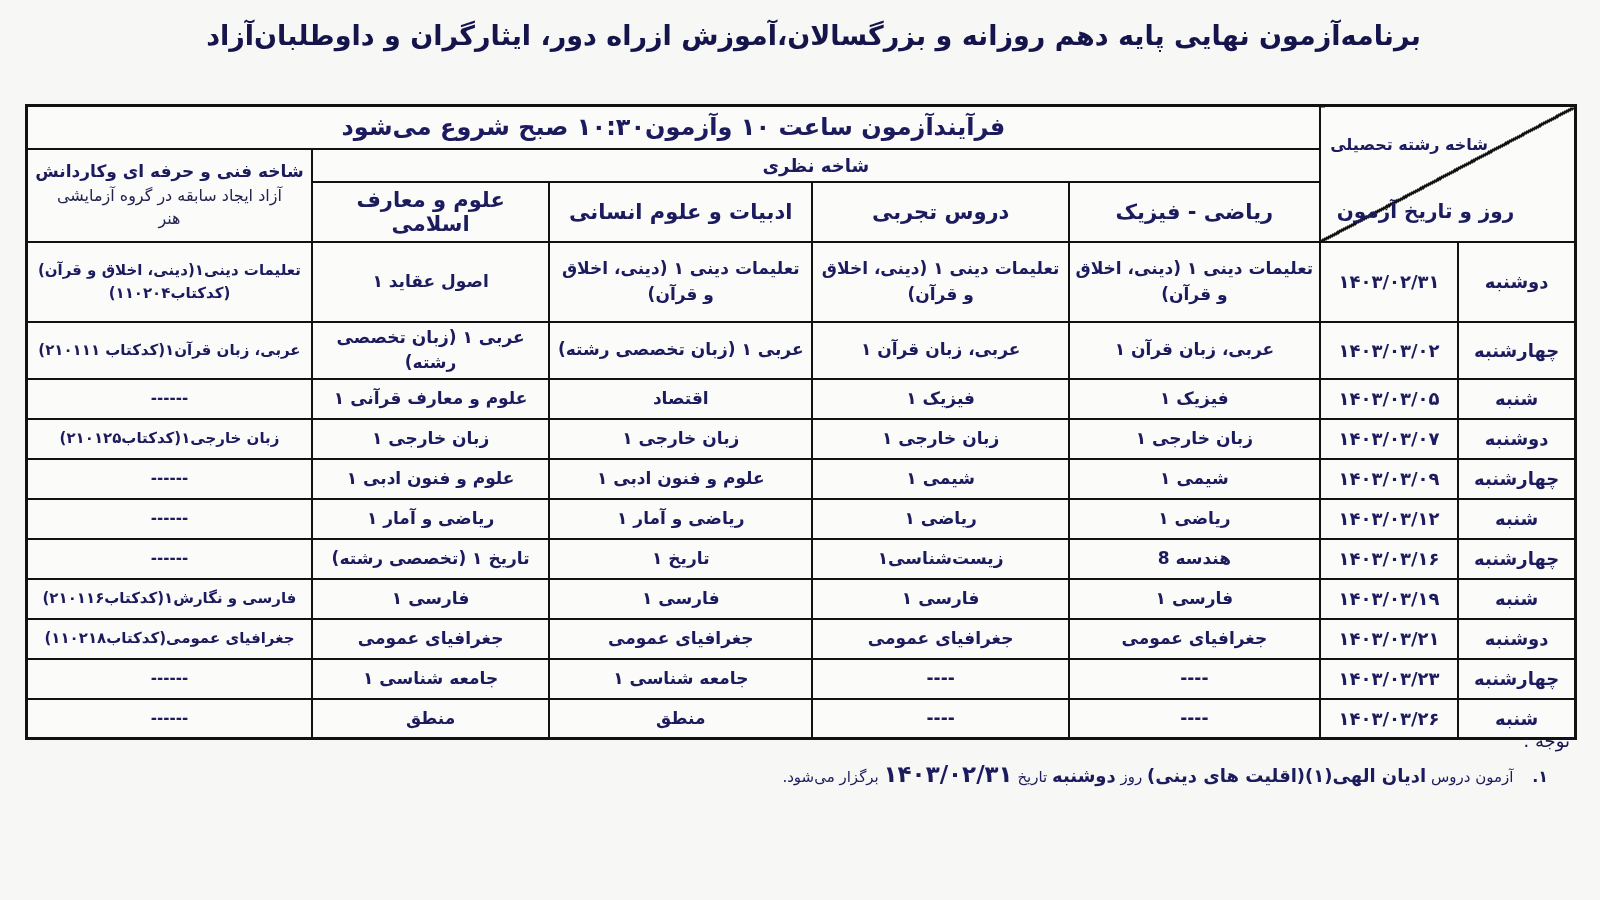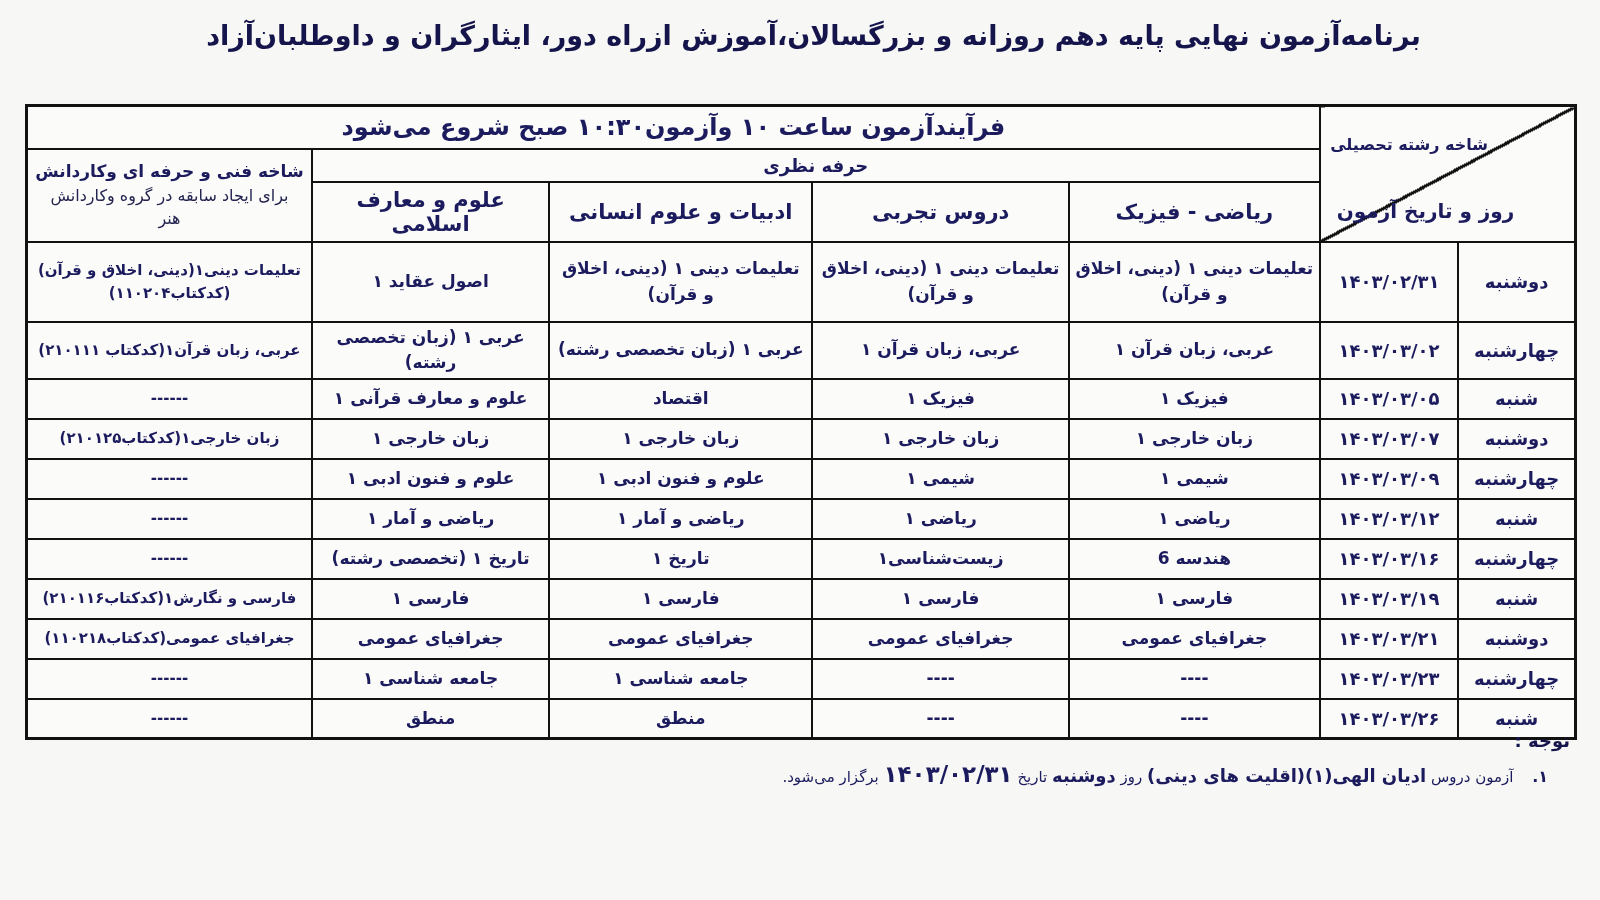--- a/index.html
+++ b/index.html
@@ -46,21 +46,21 @@
   }
   .diag-top{position:absolute;top:28px;right:86px;font-size:16px;font-weight:bold;white-space:nowrap;}
   .diag-bottom{position:absolute;bottom:18px;left:16px;font-size:20px;font-weight:bold;white-space:nowrap;}
   tbody tr{height:40px;}
   tbody tr.tall{height:80px;}
   td.day-cell{font-size:18px;}
   td.date-cell{font-size:18px;letter-spacing:1px;}
   td.subj{font-size:17px;line-height:1.5;}
   td.fanni-cell{font-size:15px;line-height:1.5;}
   .notes{position:absolute;top:726px;right:24px;width:1552px;text-align:right;}
-  .notes-heading{font-size:18px;font-weight:bold;color:#15154c;margin:4px 6px 10px 0;}
+  .notes-heading{font-size:18px;font-weight:normal;color:#15154c;margin:4px 6px 10px 0;}
   .note-line{font-size:15px;margin:4px 28px 14px 0;color:#1b1b5e;}
   .note-num{font-weight:bold;font-size:16px;margin-left:14px;}
   .note-bold{font-weight:bold;font-size:18px;}
   .note-date{font-weight:bold;font-size:23px;letter-spacing:1px;}
   .note-plain{font-size:15px;}
 </style>
 </head>
 <body>
 
 <div class="title-block">
@@ -79,24 +79,24 @@
   </colgroup>
   <thead>
     <tr class="r-process">
       <td class="diagonal-cell" colspan="2" rowspan="3">
         <span class="diag-top">شاخه رشته تحصیلی</span>
         <span class="diag-bottom">روز و تاریخ آزمون</span>
       </td>
       <td class="process-cell" colspan="5">فرآیندآزمون ساعت ۱۰ وآزمون۱۰:۳۰ صبح شروع می‌شود</td>
     </tr>
     <tr class="r-nazari">
-      <td class="nazari-cell" colspan="4">حرفه نظری</td>
+      <td class="nazari-cell" colspan="4">شاخه نظری</td>
       <td class="fanni-head" rowspan="2">
         <span class="fh-line1">شاخه فنی و حرفه ای وکاردانش</span>
-        <span class="fh-line2">برای ایجاد سابقه در گروه وکاردانش</span>
+        <span class="fh-line2">آزاد ایجاد سابقه در گروه آزمایشی</span>
         <span class="fh-line3">هنر</span>
       </td>
     </tr>
     <tr class="r-cols">
       <td class="col-head">ریاضی - فیزیک</td>
       <td class="col-head">دروس تجربی</td>
       <td class="col-head">ادبیات و علوم انسانی</td>
       <td class="col-head">علوم و معارف اسلامی</td>
     </tr>
   </thead>
@@ -157,21 +157,21 @@
     <td class="subj">ریاضی ۱</td>
     <td class="subj">ریاضی ۱</td>
     <td class="subj">ریاضی و آمار ۱</td>
     <td class="subj">ریاضی و آمار ۱</td>
     <td class="fanni-cell">------</td>
   </tr>
 
   <tr>
     <td class="day-cell">چهارشنبه</td>
     <td class="date-cell">۱۴۰۳/۰۳/۱۶</td>
-    <td class="subj">هندسه 6</td>
+    <td class="subj">هندسه 8</td>
     <td class="subj">زیست‌شناسی۱</td>
     <td class="subj">تاریخ ۱</td>
     <td class="subj">تاریخ ۱ (تخصصی رشته)</td>
     <td class="fanni-cell">------</td>
   </tr>
 
   <tr>
     <td class="day-cell">شنبه</td>
     <td class="date-cell">۱۴۰۳/۰۳/۱۹</td>
     <td class="subj">فارسی ۱</td>

